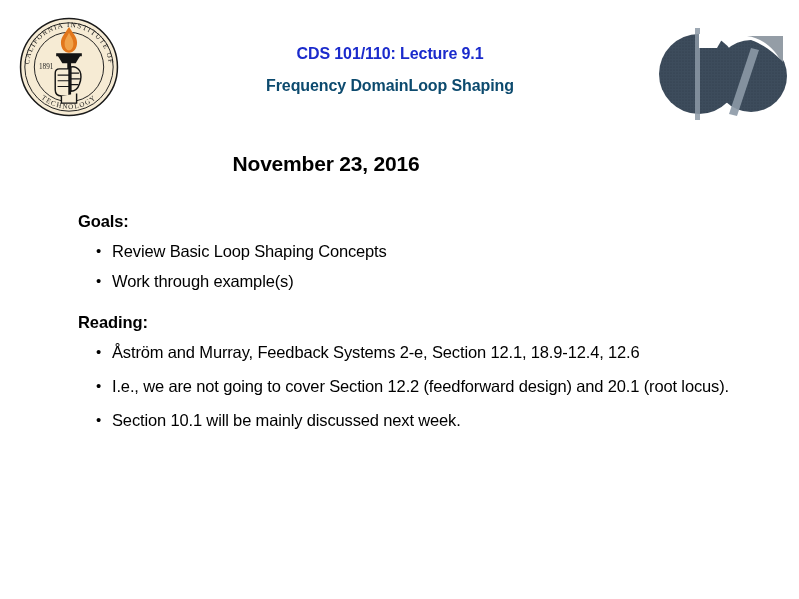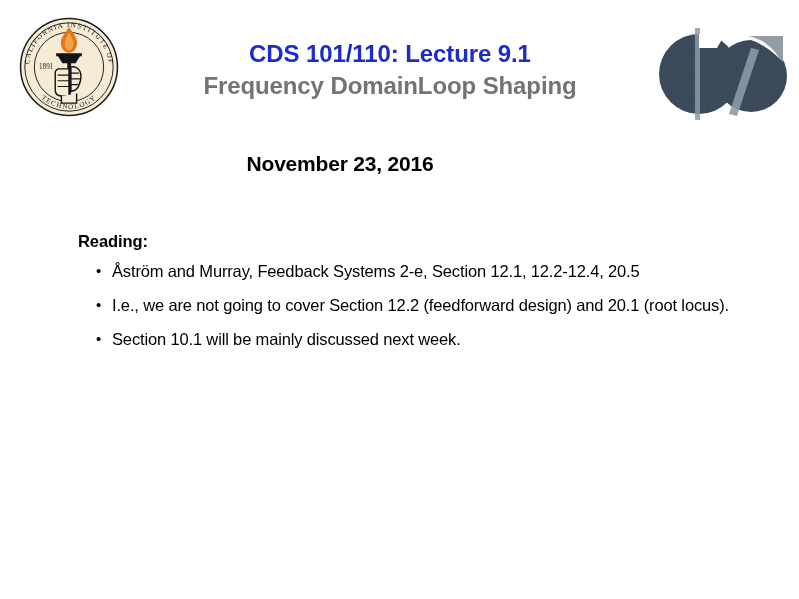--- a/index.html
+++ b/index.html
@@ -39,39 +39,38 @@
 
   
   #title-block {
     position: absolute;
     left: 130px;
     top: 38px;
     width: 520px;
     text-align: center;
   }
   .title-line {
-    font-size: 24px;
+    font-size: 16px;
     font-weight: bold;
     line-height: 32px;
     letter-spacing: -0.1px;
     white-space: nowrap;
   }
 
   
   #date-line {
     position: absolute;
     left: 0;
     top: 152px;
     width: 652px;
     text-align: center;
     font-size: 21px;
     font-weight: bold;
     color: #000000;
     letter-spacing: -0.2px;
-    padding-left: 14px;
   }
 
   
   #body-content {
     position: absolute;
     left: 78px;
     top: 212px;
     width: 660px;
   }
   .section { margin-bottom: 6px; }
@@ -172,31 +171,38 @@
 
       <path d="M 74,96 L 96,30 L 104,32 L 82,98 Z" fill="#8C99A6" opacity="0.9"></path>
 
       <path d="M 96,22 L 128,22 L 128,44 C 118,34 108,26 96,22 Z" fill="#FFFFFF"></path>
       <path d="M 92,18 C 108,20 122,32 128,48 L 128,18 Z" fill="#3D4C5C" opacity="0.55"></path>
     </svg>
   </div>
 
   <div id="title-block">
     <div class="title-line" style="color:#1B2BCC">CDS 101/110: Lecture 9.1</div>
-    <div class="title-line" style="color:#737373">Frequency DomainLoop Shaping</div>
+    <div class="title-line" style="color:#0c4a6e">Frequency DomainLoop Shaping</div>
   </div>
 
   <div id="date-line">November 23, 2016</div>
 
   <div id="body-content">
 
+    <div class="section" id="section-goals">
+      <div class="section-heading">Goals:</div>
+      <ul class="bullet-list">
+        <li class="bullet-item">Review Basic Loop Shaping Concepts</li>
+        <li class="bullet-item">Work through example(s)</li>
+      </ul>
+    </div>
 
     <div class="section" id="section-reading">
       <div class="section-heading">Reading:</div>
       <ul class="bullet-list">
-        <li class="bullet-item">Åström and Murray, Feedback Systems 2-e, Section 12.1, 12.2-12.4, 20.5</li>
+        <li class="bullet-item">Åström and Murray, Feedback Systems 2-e, Section 12.1, 18.9-12.4, 12.6</li>
         <li class="bullet-item">I.e., we are not going to cover Section 12.2 (feedforward design) and 20.1 (root locus).</li>
         <li class="bullet-item">Section 10.1 will be mainly discussed next week.</li>
       </ul>
     </div>
 
   </div>
 </div>
 
 </body></html>

